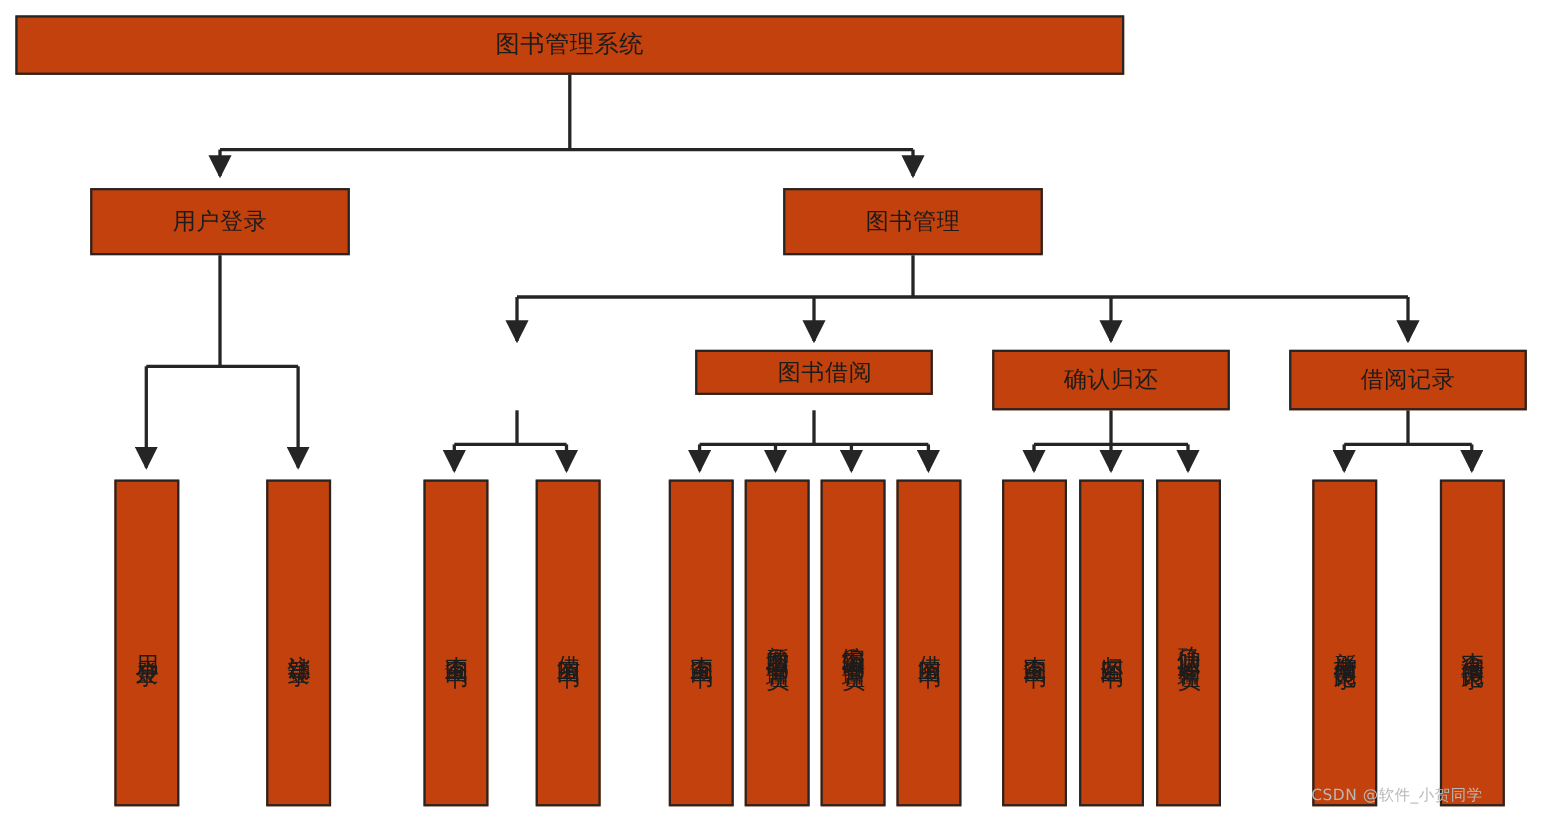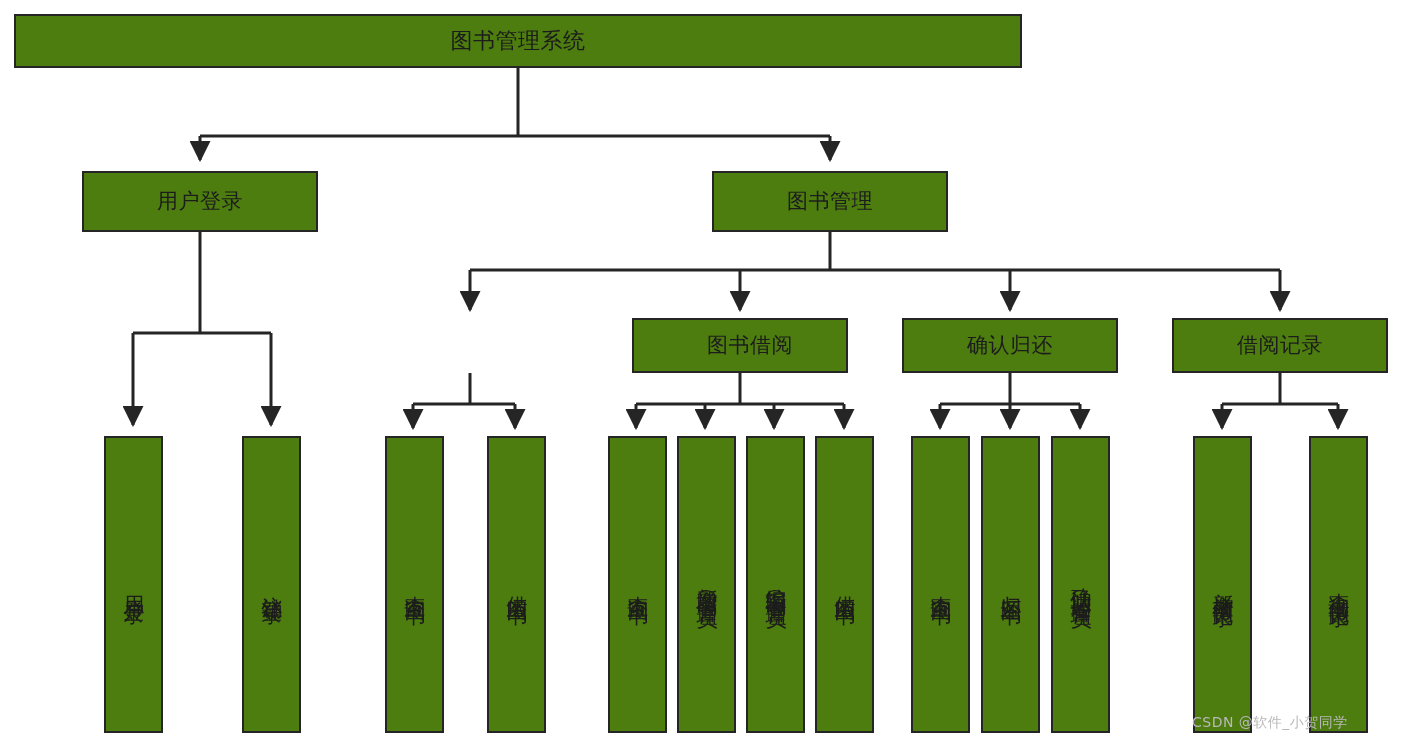--- a/index.html
+++ b/index.html
@@ -21,21 +21,21 @@
   #svg-layer {
     position: absolute;
     left: 0;
     top: 0;
     width: 1405px;
     height: 747px;
   }
   .node {
     position: absolute;
     box-sizing: border-box;
-    background: #4d7c0f;
+    background: #c2410c;
     border: 2px solid #252525;
     display: flex;
     align-items: center;
     justify-content: center;
     color: #1c1c1c;
     letter-spacing: 0.5px;
   }
   .node.horiz {
     font-size: 21px;
     line-height: 1.1;
@@ -126,21 +126,21 @@
     </g>
   </svg>
 
   <div class="node horiz title-node" style="left:14px; top:14px; width:1008px; height:54px;">图书管理系统</div>
 
   <div class="node horiz" style="left:82px; top:171px; width:236px; height:61px;">用户登录</div>
 
   <div class="node horiz" style="left:712px; top:171px; width:236px; height:61px;">图书管理</div>
 
 
-  <div class="node horiz" style="left:632px; top:318px; width:216px; height:55px;padding-left:20px;">图书借阅</div>
+  <div class="node horiz" style="left:632px; top:318px; width:216px; height:41px;padding-left:20px;">图书借阅</div>
 
   <div class="node horiz" style="left:902px; top:318px; width:216px; height:55px;">确认归还</div>
 
   <div class="node horiz" style="left:1172px; top:318px; width:216px; height:55px;text-align:center;">借阅记录</div>
 
   <div class="node vert" style="left:104px; top:436px; width:59px; height:297px;">
     <span class="vlabel">用户登录</span>
   </div>
   <div class="node vert" style="left:242px; top:436px; width:59px; height:297px;">
     <span class="vlabel">注销登录</span>

